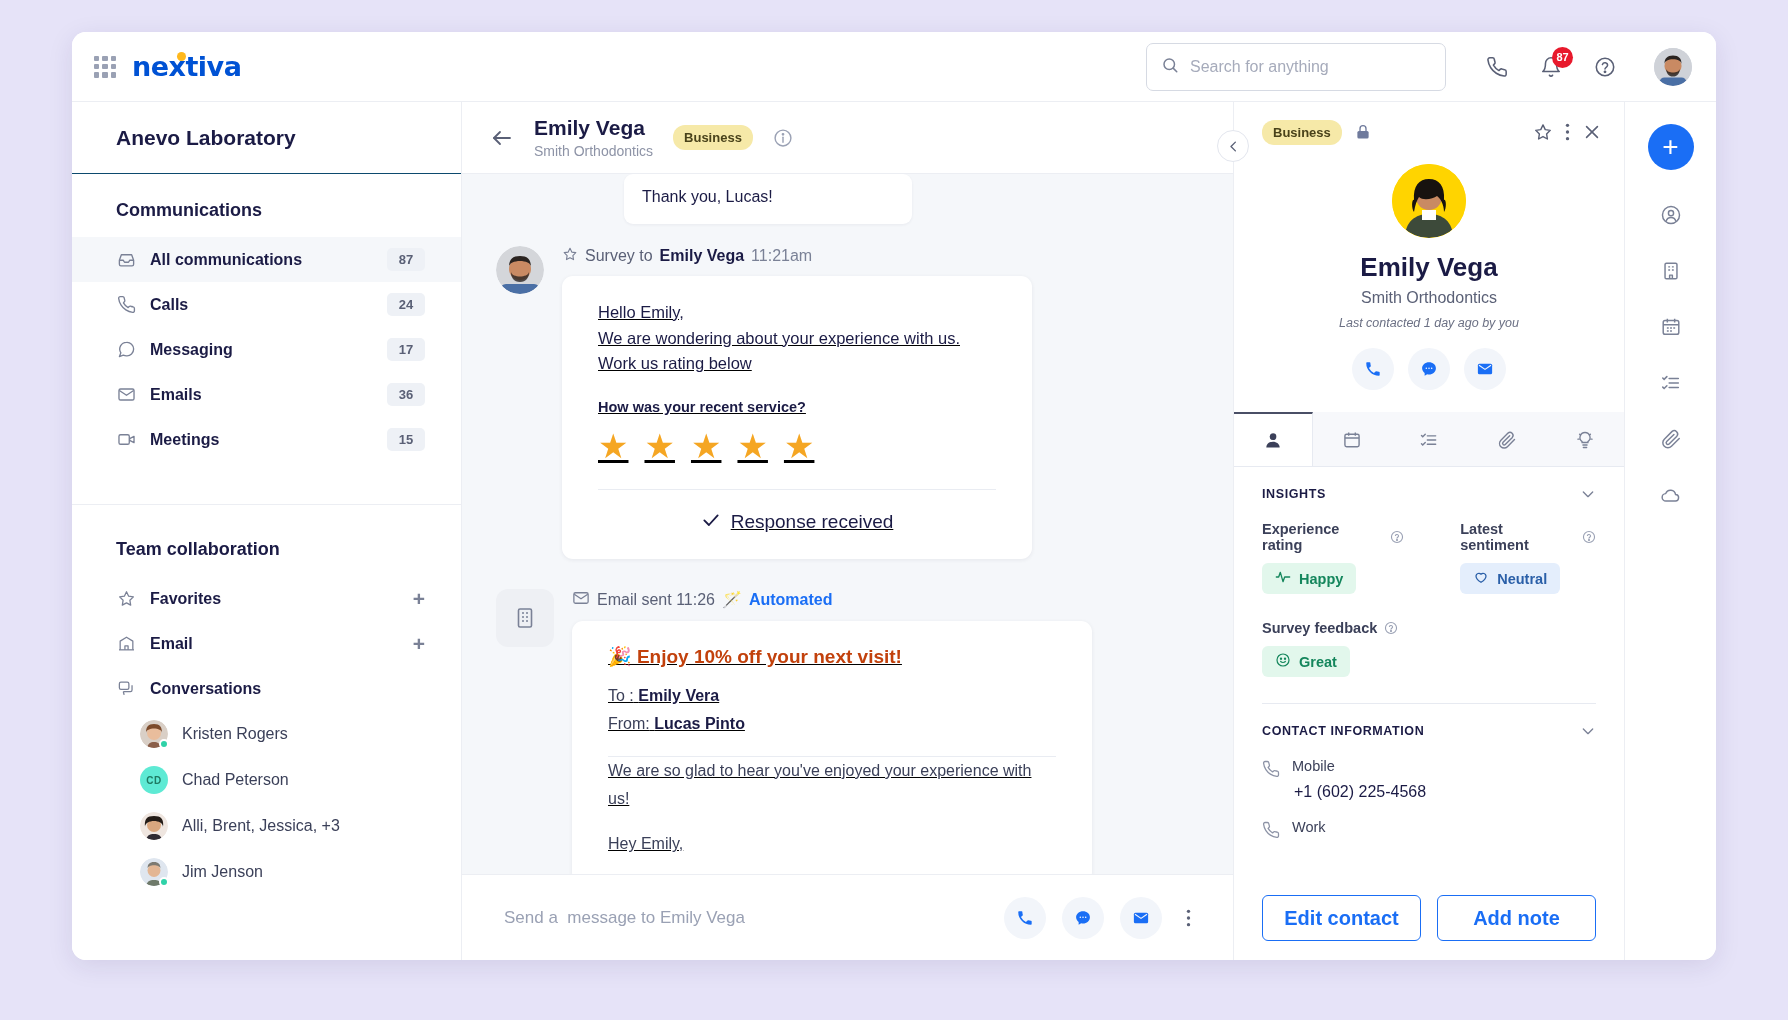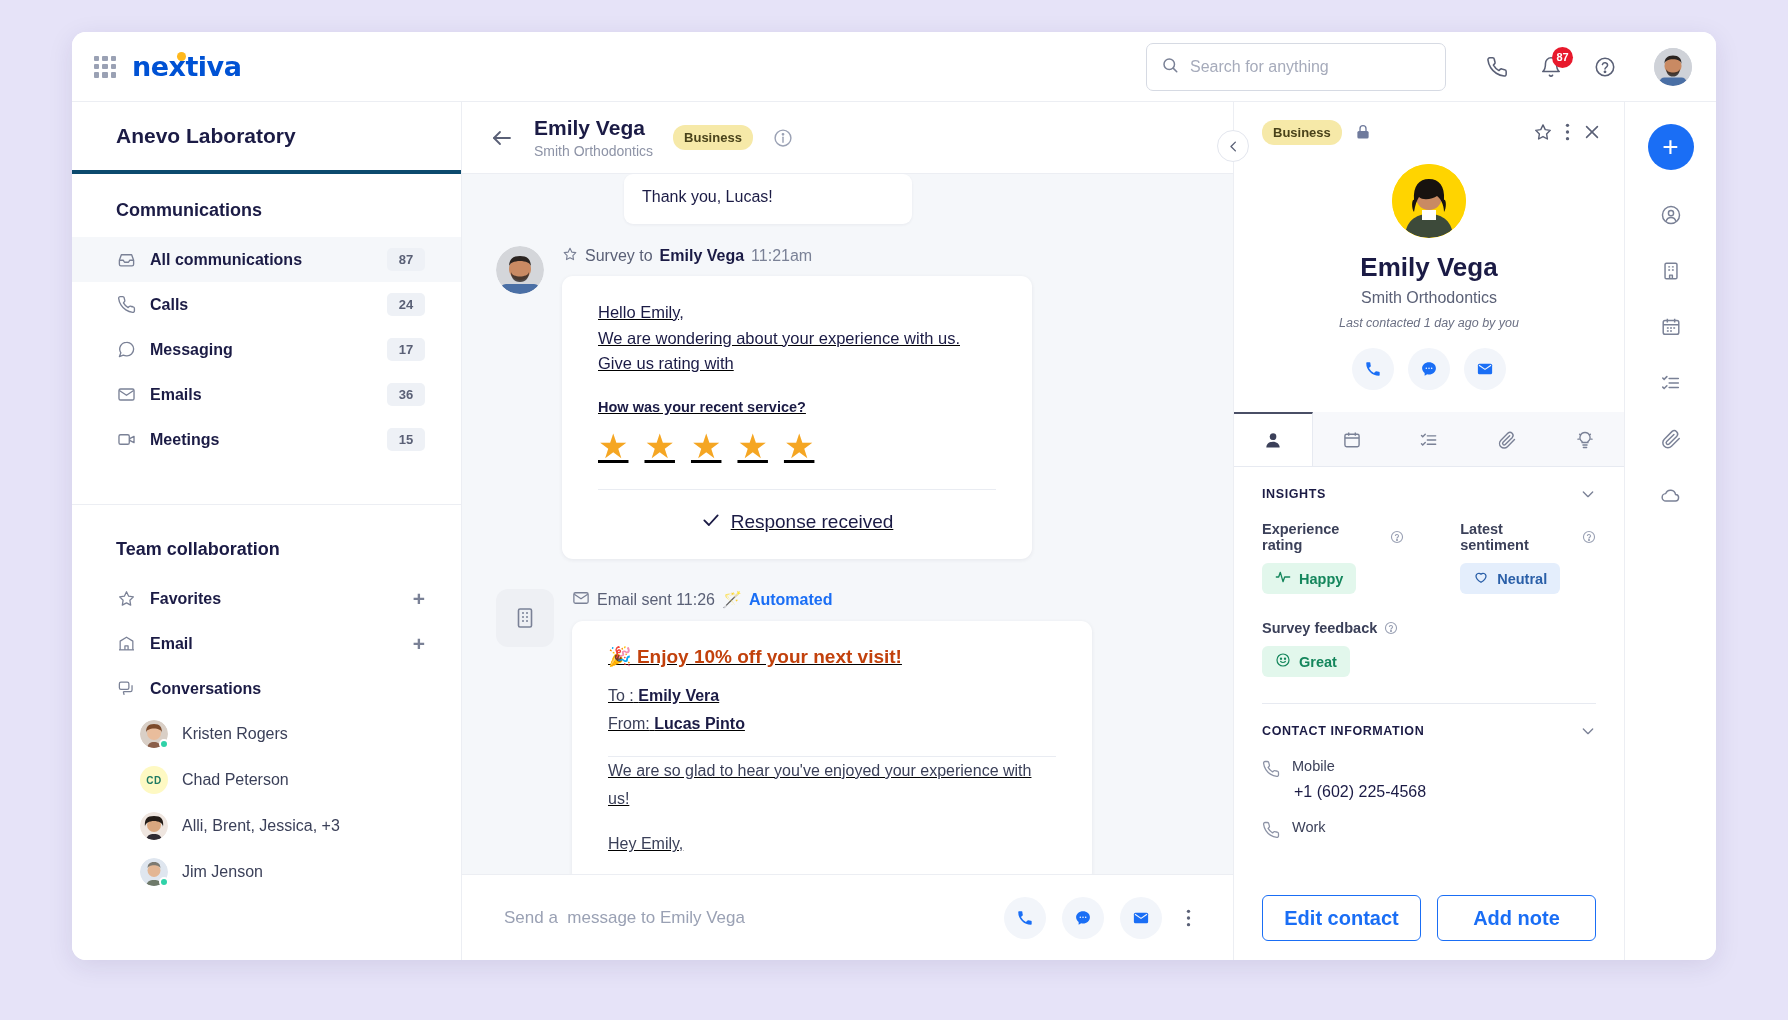--- a/index.html
+++ b/index.html
@@ -117,21 +117,21 @@
     background: #fff;
     border-right: 1px solid #eceef3;
     display: flex;
     flex-direction: column;
   }
   .workspace {
     height: 72px;
     display: flex;
     align-items: center;
     padding-left: 44px;
-    border-bottom: 4px solid #0c4a6e;
+    border-bottom: 1px solid #0c4a6e;
     font-size: 21px;
     font-weight: 700;
     color: #1b1b45;
   }
   .nav-section { padding: 26px 0 6px; }
   .section-title {
     font-size: 18px;
     font-weight: 700;
     color: #1b1b45;
     padding: 0 0 16px 44px;
@@ -184,21 +184,21 @@
   .presence {
     position: absolute;
     width: 10px; height: 10px;
     right: -1px; bottom: -1px;
     background: #2fd2a8;
     border: 2px solid #fff;
     border-radius: 50%;
   }
   .initials {
     width: 28px; height: 28px; border-radius: 50%;
-    background: #fef9c3; color: #1e7a62;
+    background: #5eead4; color: #1e7a62;
     font-size: 10px; font-weight: 700;
     display: flex; align-items: center; justify-content: center;
     letter-spacing: .5px;
   }
 
   
   .center {
     flex: 1;
     min-width: 0;
     display: flex;
@@ -725,21 +725,21 @@
                       <path d="m12 3.5 2.7 5.6 6 .9-4.4 4.3 1 6.1-5.3-2.9-5.3 2.9 1-6.1L3.3 10l6-.9z"></path>
                     </svg>
               </span>
               <span>Survey to</span>
               <span class="strongname">Emily Vega</span>
               <span class="tm">11:21am</span>
             </div>
             <div class="card survey">
               <div class="survey-text">Hello Emily,</div>
               <div class="survey-text">We are wondering about your experience with us.</div>
-              <div class="survey-text">Give us rating with</div>
+              <div class="survey-text">Work us rating below</div>
               <div class="survey-q">How was your recent service?</div>
               <div class="stars">
                 <span>★</span>
                 <span>★</span>
                 <span>★</span>
                 <span>★</span>
                 <span>★</span>
               </div>
               <div class="card-sep"></div>
               <div class="response-row">

